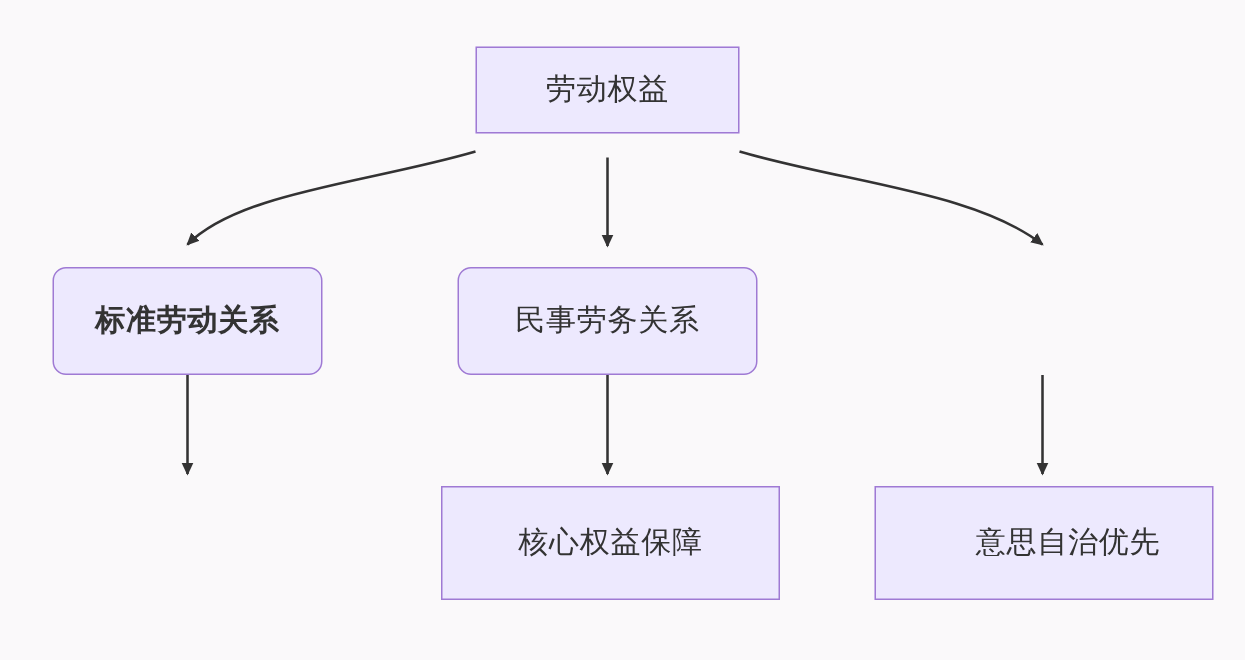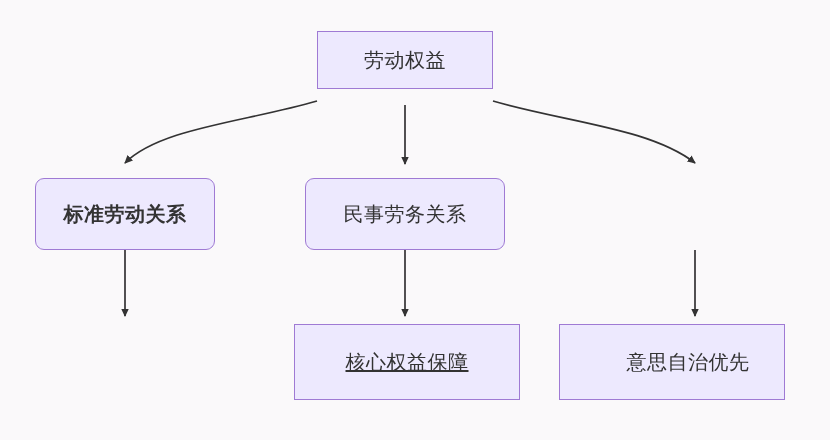--- a/index.html
+++ b/index.html
@@ -47,22 +47,22 @@
     line-height: 1;
   }
   
   #node-root      { left: 317px; top: 31px;  width: 176px; height: 58px; }
   
   #node-mid-0     { left: 35px;  top: 178px; width: 180px; height: 72px; font-weight: bold; }
   #node-mid-1     { left: 305px; top: 178px; width: 200px; height: 72px; }
   #node-mid-2     { left: 605px; top: 178px; width: 180px; height: 72px; }
   
   #node-leaf-0    { left: 25px;  top: 324px; width: 200px; height: 76px; }
-  #node-leaf-1    { left: 294px; top: 324px; width: 226px; height: 76px; text-decoration: underline; }
-  #node-leaf-2    { left: 559px; top: 324px; width: 226px; height: 76px; padding-left: 32px; }
+  #node-leaf-1    { left: 294px; top: 324px; width: 226px; height: 76px; }
+  #node-leaf-2    { left: 583px; top: 324px; width: 226px; height: 76px; padding-left: 32px; }
 </style>
 </head>
 <body>
 
 <div id="diagram">
 
   <svg id="edges" viewBox="0 0 830 440" xmlns="http://www.w3.org/2000/svg">
     <defs>
       <marker id="arrowhead" markerWidth="9" markerHeight="9" refX="7.4" refY="4.5" orient="auto" markerUnits="userSpaceOnUse">
         <path d="M0,0.6 L8.4,4.5 L0,8.4 z" fill="#333333"></path>

